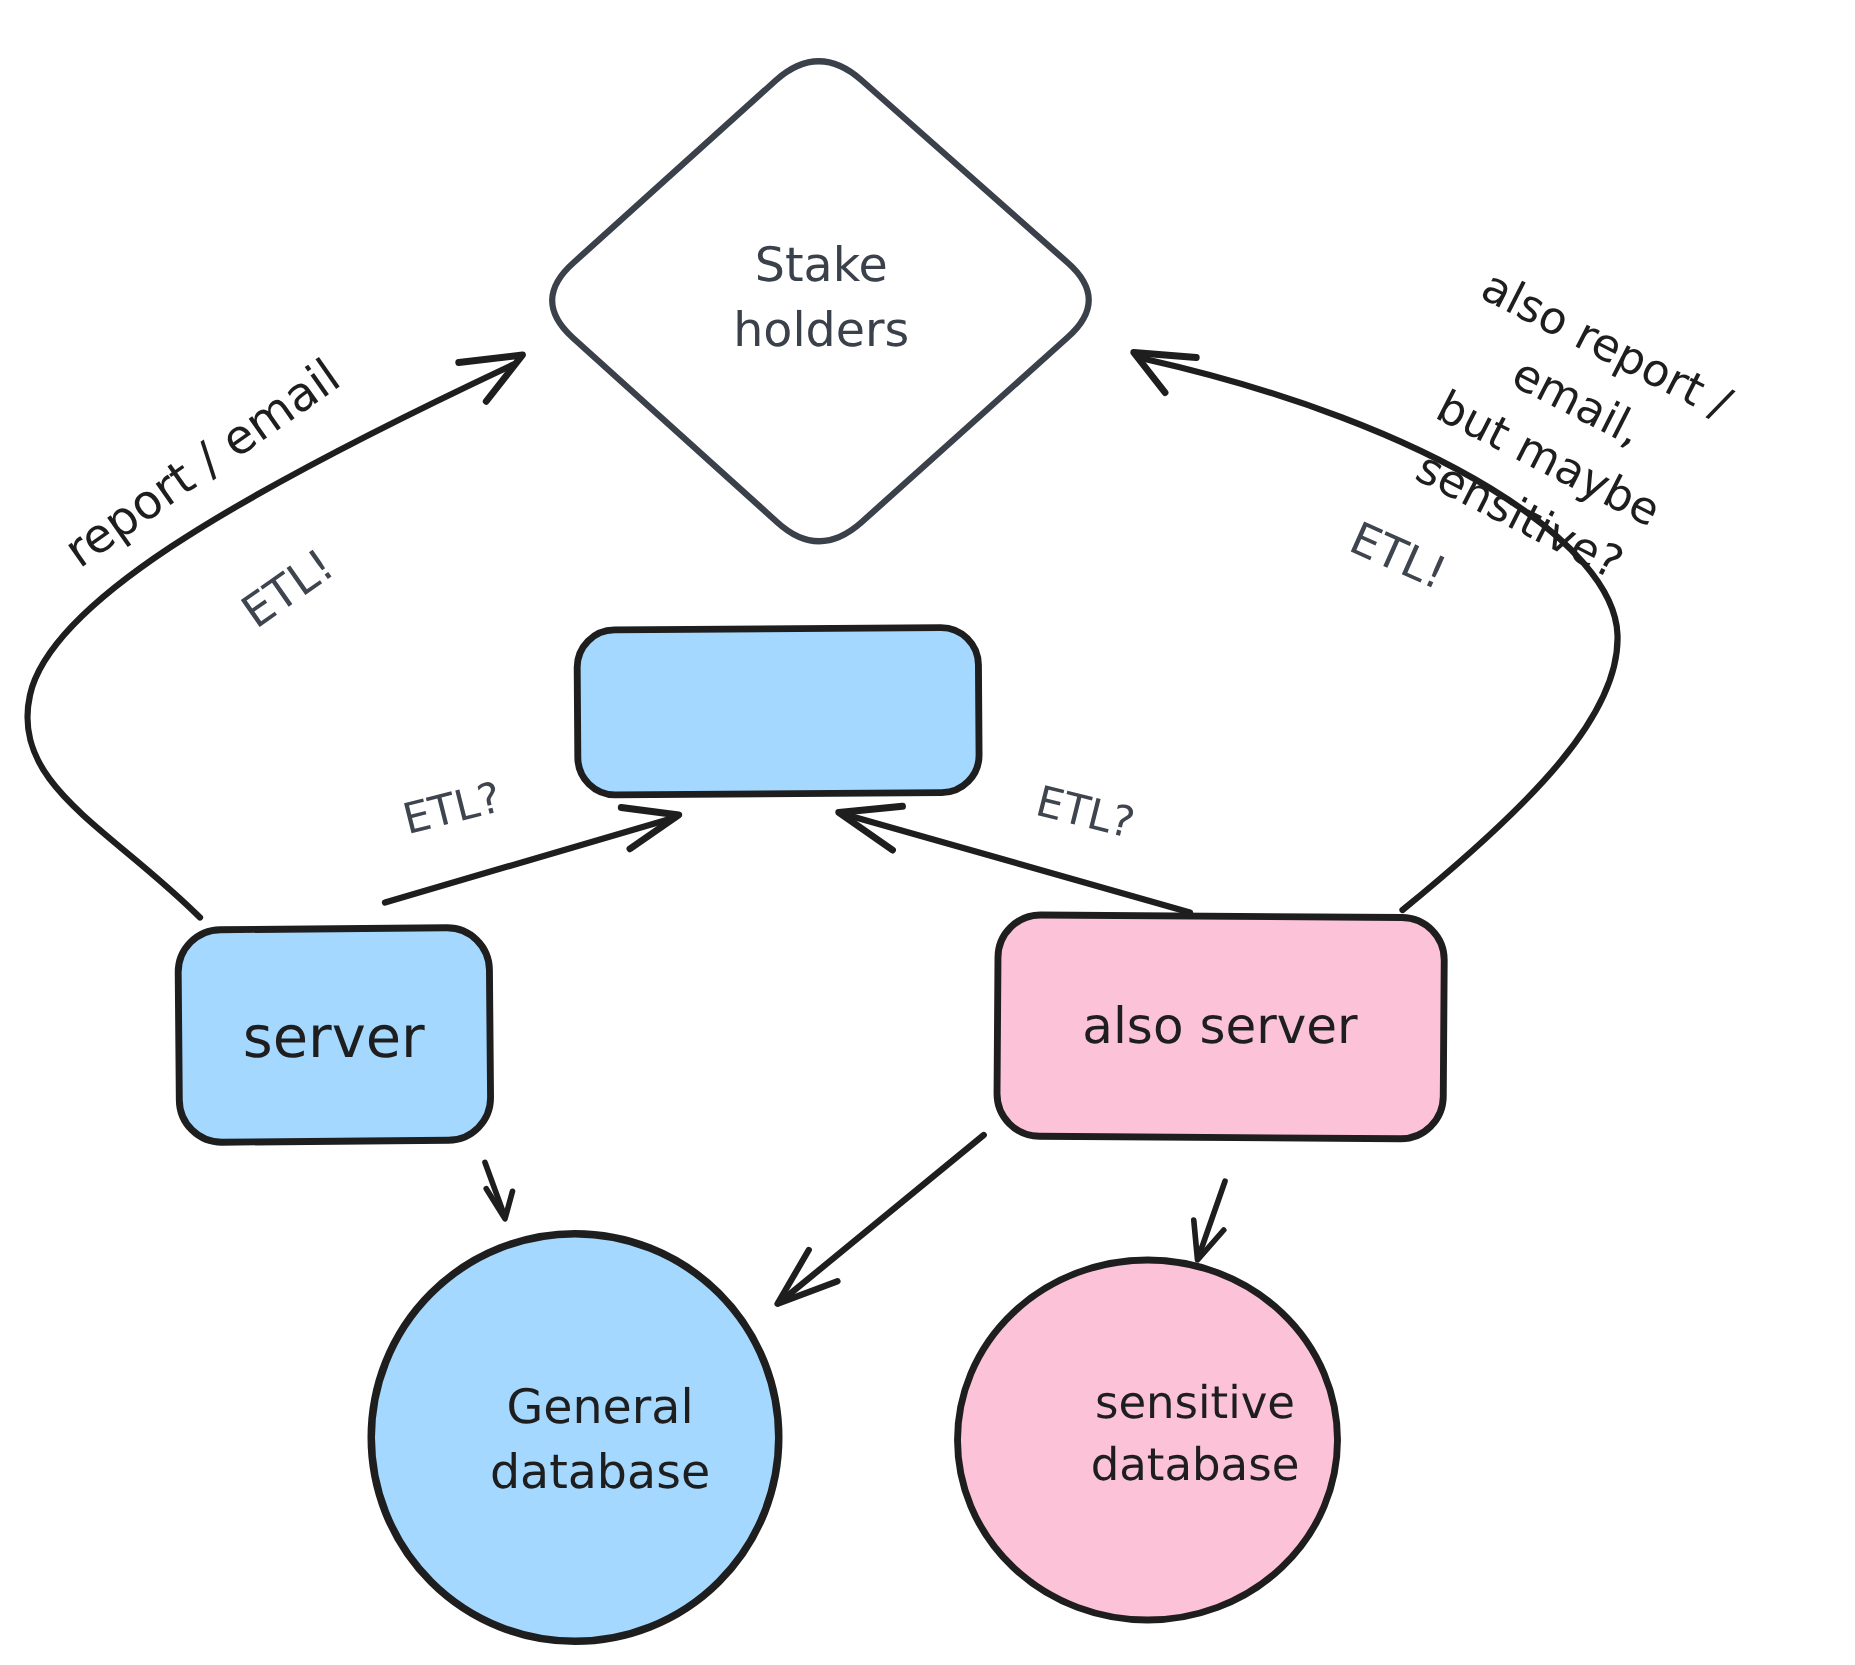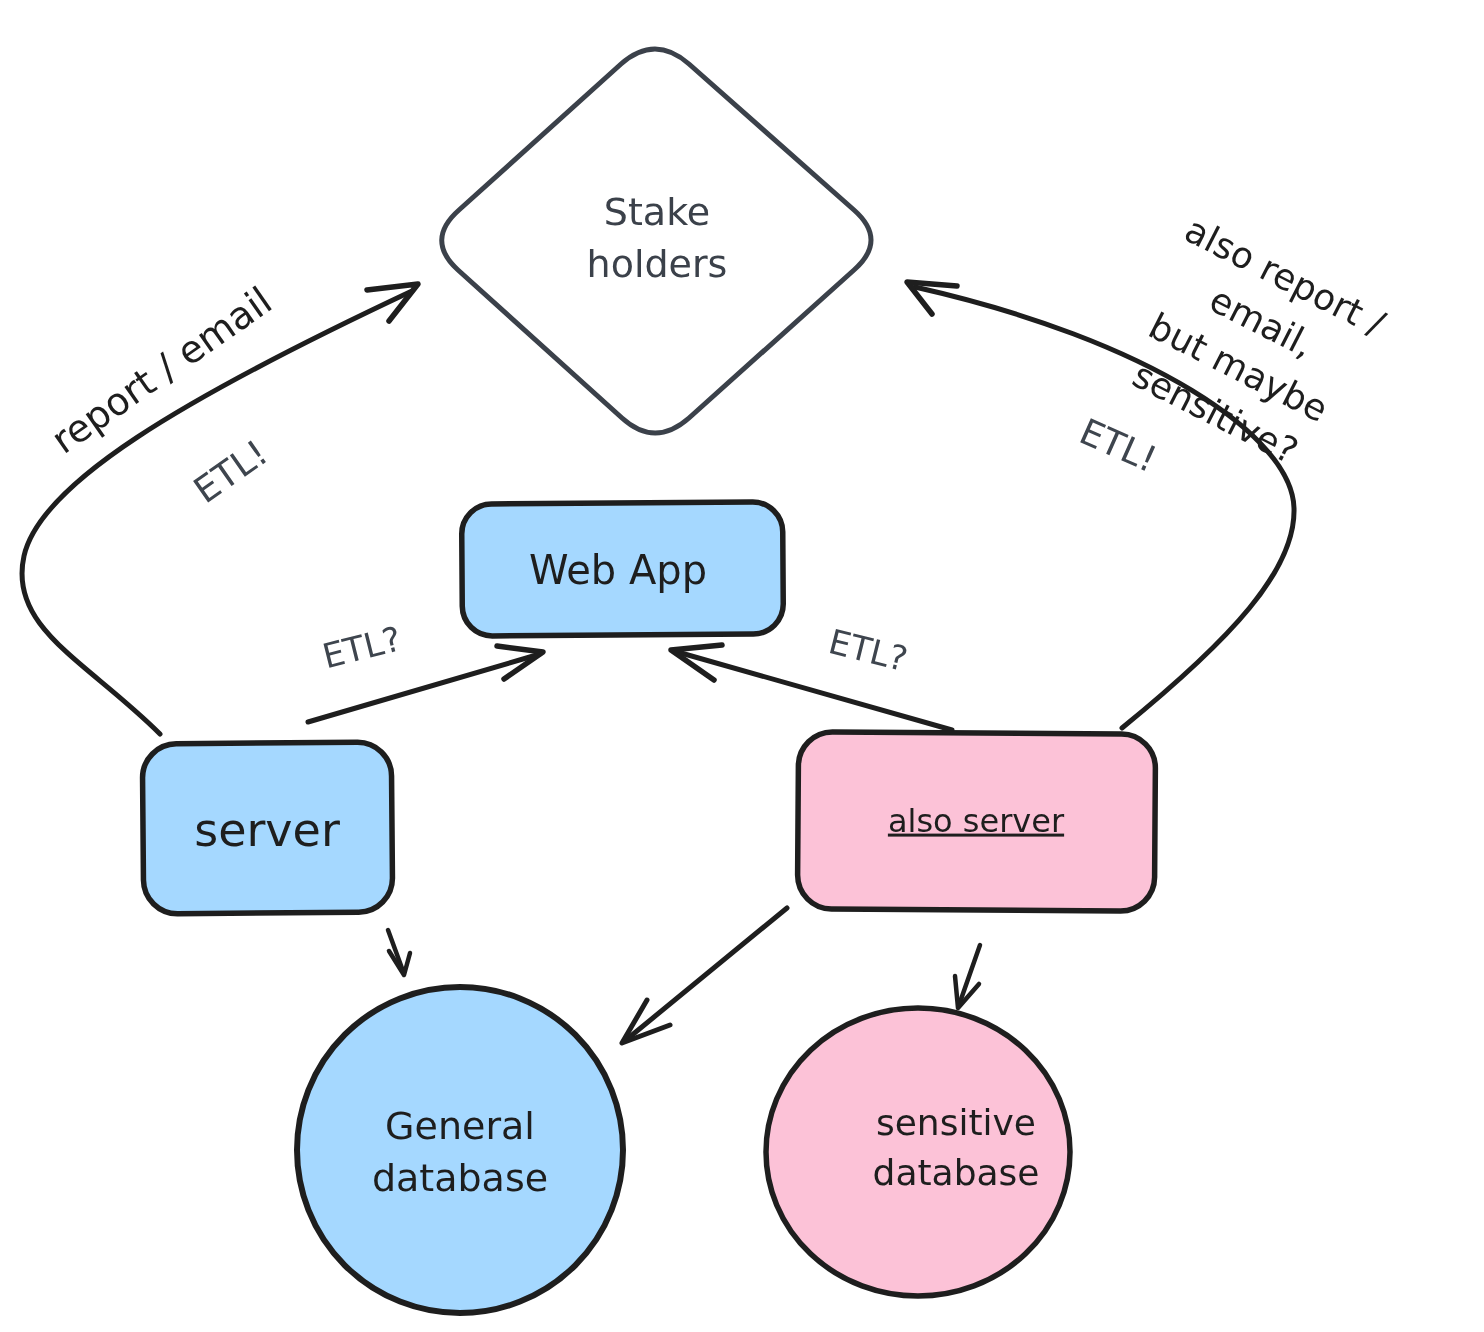--- a/index.html
+++ b/index.html
@@ -16,22 +16,22 @@
     transform:translate(-50%,-50%);
     white-space:pre-line;
     text-align:center;
     color:#1e1e1e;
     line-height:1.4;
   }
   
   .lbl-stakeholders{left:657px;top:238px;font-size:38px;color:#3b414a;line-height:1.38;}
   .lbl-webapp{left:618px;top:570px;font-size:40px;}
   .lbl-server{left:267px;top:830px;font-size:46px;}
-  .lbl-alsoserver{left:976px;top:821px;font-size:32px;text-decoration:underline;}
-  .lbl-generaldb{left:460px;top:1152px;font-size:38px;line-height:1.38;}
+  .lbl-alsoserver{left:976px;top:821px;font-size:40px;}
+  .lbl-generaldb{left:480px;top:1152px;font-size:38px;line-height:1.38;}
   .lbl-sensitivedb{left:918px;top:1148px;font-size:36px;line-height:1.38;margin-left:38px;}
   
   .lbl-report{left:162px;top:371px;font-size:38px;transform:translate(-50%,-50%) rotate(-35deg);white-space:nowrap;}
   .lbl-etl-left{left:231px;top:472px;font-size:36px;color:#3e454e;transform:translate(-50%,-50%) rotate(-35deg);white-space:nowrap;}
   .lbl-etlq-left{left:362px;top:648px;font-size:34px;color:#3e454e;transform:translate(-50%,-50%) rotate(-14deg);white-space:nowrap;}
   .lbl-etlq-right{left:868px;top:651px;font-size:34px;color:#3e454e;transform:translate(-50%,-50%) rotate(14deg);white-space:nowrap;}
   .lbl-etl-right{left:1118px;top:446px;font-size:36px;color:#3e454e;transform:translate(-50%,-50%) rotate(24deg);white-space:nowrap;}
   .lbl-alsoreport{left:1250px;top:345px;font-size:36px;transform:translate(-50%,-50%) rotate(27deg);line-height:1.42;}
   
   .stroke-ink{stroke:#1e1e1e;fill:none;stroke-linecap:round;stroke-linejoin:round;}
@@ -75,21 +75,20 @@
 
     <rect class="node-shape" stroke-width="5.5" x="798" y="733" width="357" height="177" rx="34" transform="rotate(0.4 976 821)" fill="#fcc2d7"></rect>
 
     <circle class="node-shape" stroke-width="6" cx="460" cy="1150" r="163" fill="#a5d8ff"></circle>
 
     <ellipse class="node-shape" stroke-width="5.5" cx="918" cy="1152" rx="152" ry="144" fill="#fcc2d7"></ellipse>
   </svg>
 
   <div class="lbl lbl-stakeholders">Stake
 holders</div>
-  <div class="lbl lbl-webapp">Web App</div>
   <div class="lbl lbl-server">server</div>
   <div class="lbl lbl-alsoserver">also server</div>
   <div class="lbl lbl-generaldb">General
 database</div>
   <div class="lbl lbl-sensitivedb">sensitive
 database</div>
 
   <div class="lbl lbl-report">report / email</div>
   <div class="lbl lbl-etl-left">ETL!</div>
   <div class="lbl lbl-etlq-left">ETL?</div>

